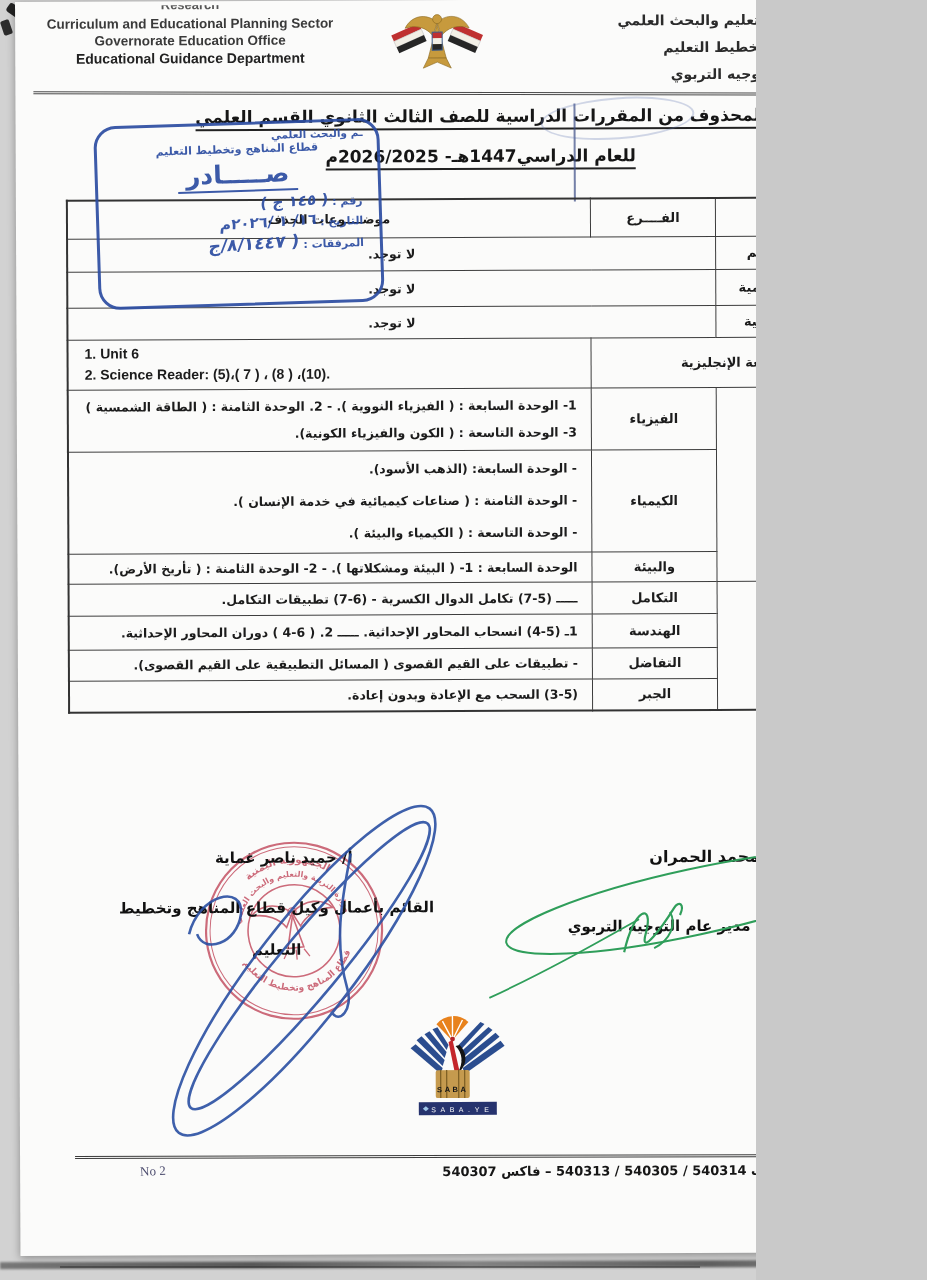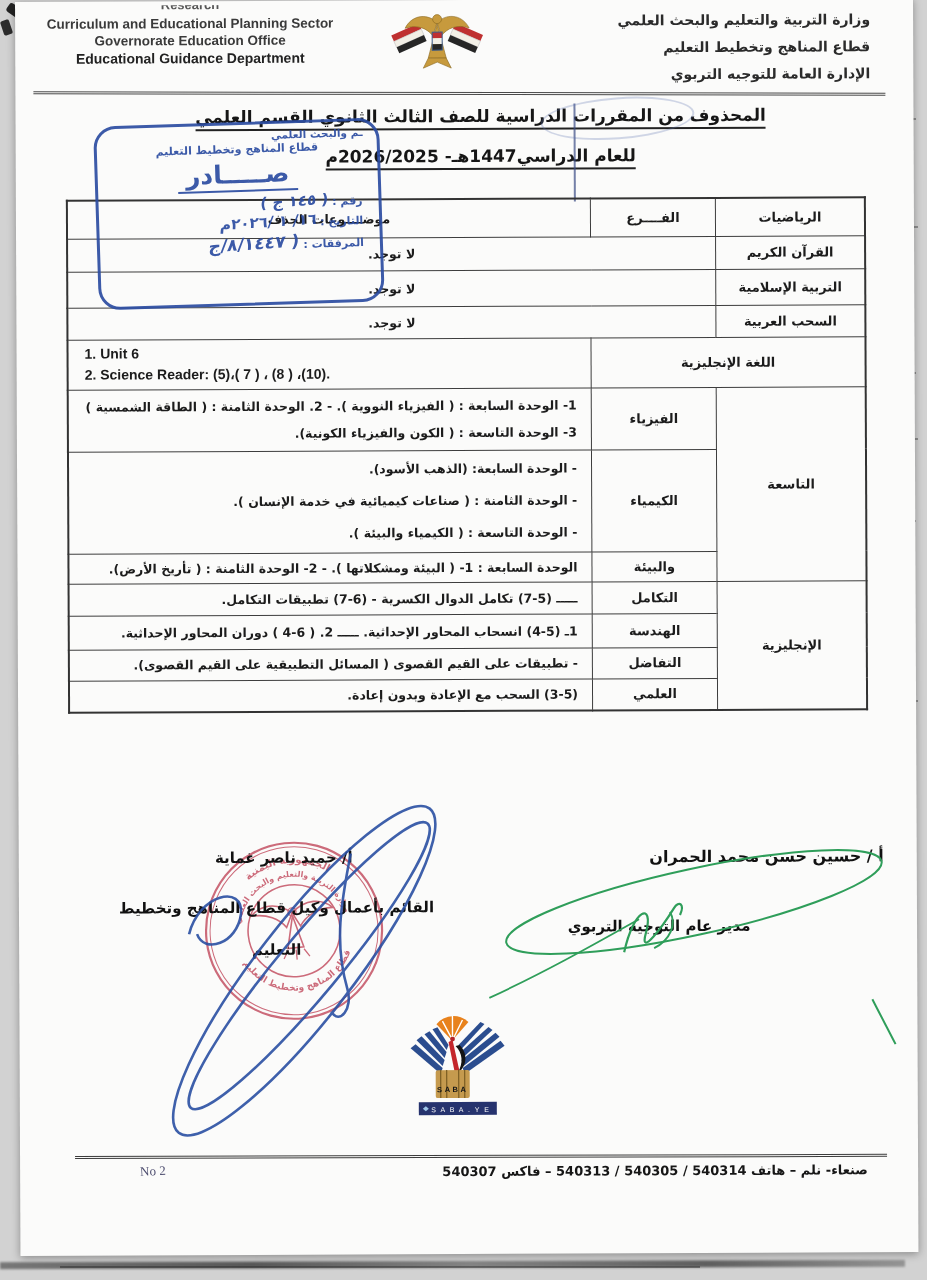--- a/index.html
+++ b/index.html
@@ -1,17 +1,17 @@
 <!DOCTYPE html>
 <html lang="ar"><head>
 <meta charset="utf-8">
 <style>
   html,body{margin:0;padding:0;}
   body{background:#c9c9c9;font-family:"DejaVu Sans",sans-serif;}
-  .canvas{position:relative;width:927px;height:1280px;background:#d2d2d2;overflow:hidden;}
+  .canvas{position:relative;width:756px;height:1280px;background:#d2d2d2;overflow:hidden;}
   .abs{position:absolute;}
   .page{position:absolute;left:15px;top:0px;width:898px;height:1254px;background:#fbfbfa;
         transform:rotate(-0.25deg);transform-origin:top center;
         box-shadow:0 2px 8px rgba(0,0,0,.35);}
   
   .eng-block{left:25px;top:4px;width:300px;text-align:center;color:#3a3a3a;
              font-family:"Liberation Sans",sans-serif;font-weight:700;}
   .eng-cut{height:10px;overflow:hidden;}
   .eng-cut div{margin-top:-8px;font-size:13px;color:#555;}
   .eng-l{font-size:13.5px;line-height:17px;}
@@ -190,21 +190,21 @@
         </tr>
         <tr style="height:34px;">
           <td class="c-br">الهندسة</td>
           <td class="c-top ar-top">1ـ ‎(4-5)‎ انسحاب المحاور الإحداثية.  ـــــ 2. ‎( 4-6 )‎ دوران المحاور الإحداثية.</td>
         </tr>
         <tr style="height:31px;">
           <td class="c-br">التفاضل</td>
           <td class="c-top ar-top">- تطبيقات على القيم القصوى ( المسائل التطبيقية على القيم القصوى).</td>
         </tr>
         <tr style="height:32px;">
-          <td class="c-br">العلمي</td>
+          <td class="c-br">الجبر</td>
           <td class="c-top ar-top" style="padding-right:160px;">‎(3-5)‎ السحب مع الإعادة وبدون إعادة.</td>
         </tr>
       </tbody>
         </table>
     </div>
 
     <div class="abs stamp-blue">
       <div class="sb-l1">ـم والبحث العلمي</div>
       <div class="sb-l2">قطاع المناهج وتخطيط التعليم</div>
       <div class="sb-word">

